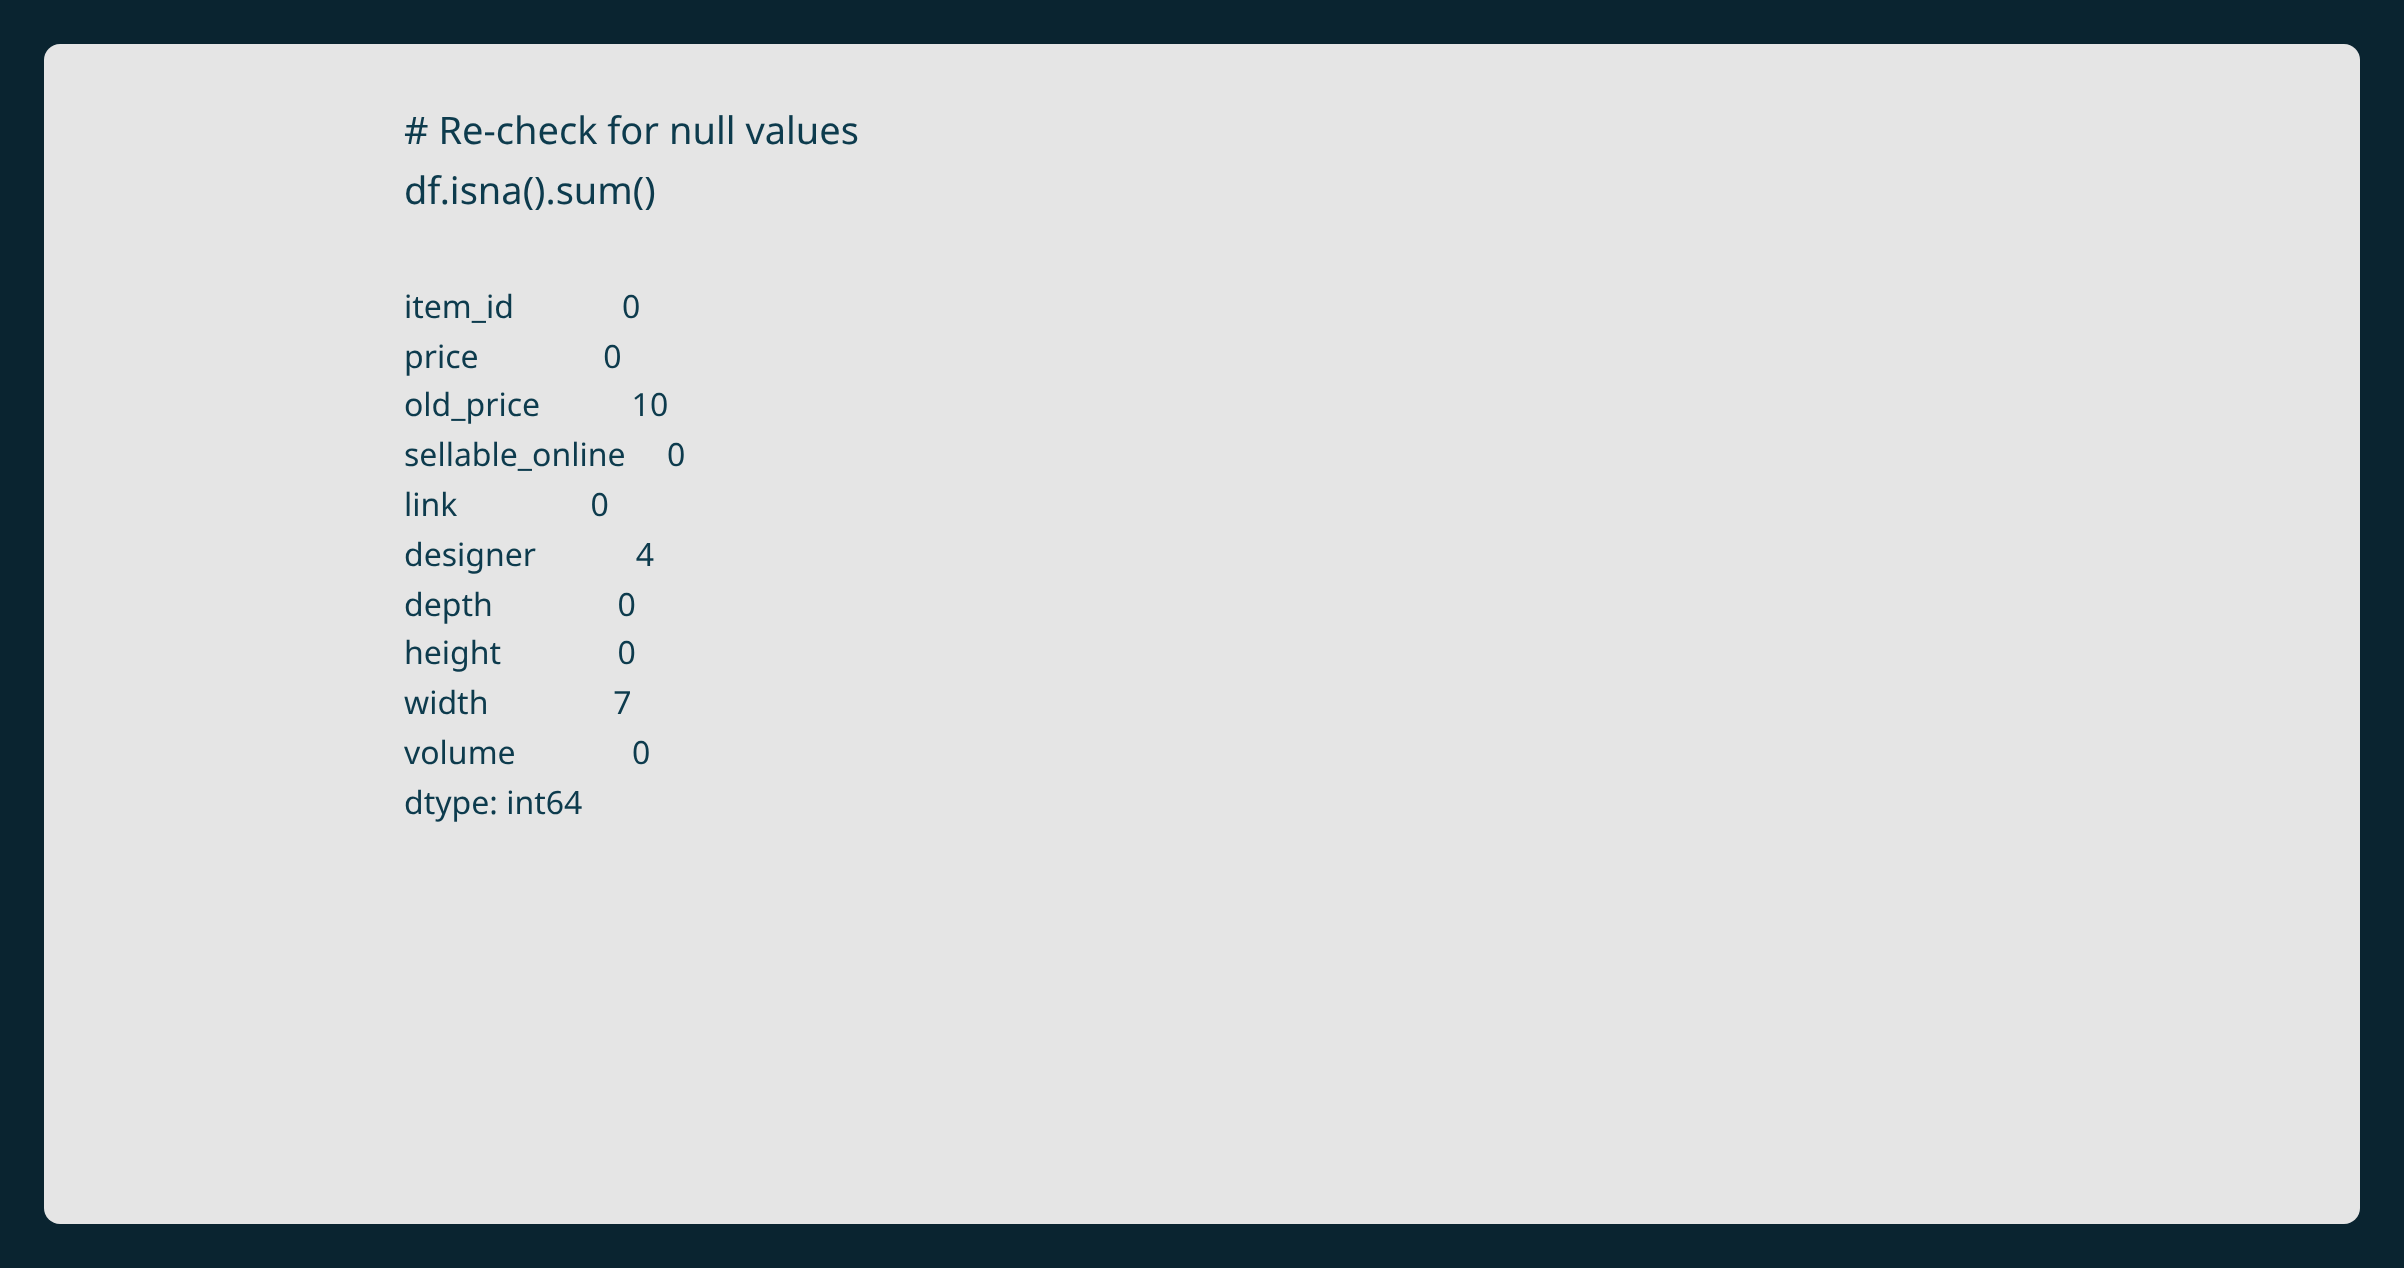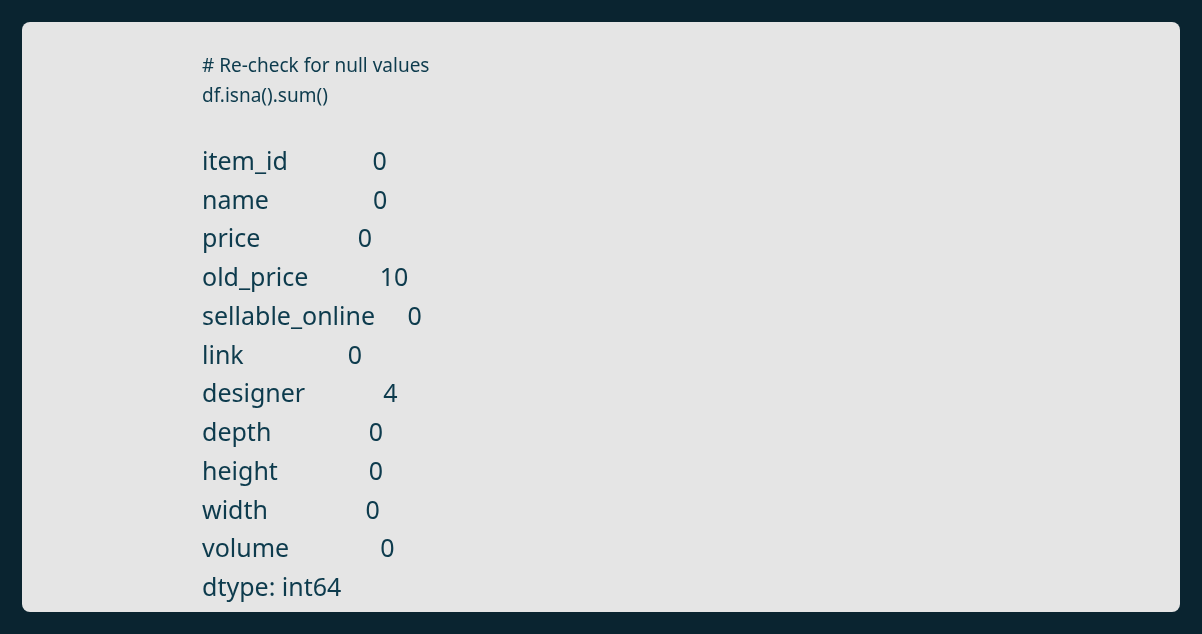--- a/index.html
+++ b/index.html
@@ -27,40 +27,39 @@
       font-size: 19px;
       line-height: 1.6;
       white-space: pre;
       font-family: -apple-system, BlinkMacSystemFont, "Segoe UI", "Noto Sans", Helvetica, Arial, sans-serif;
     }
     .blank-line {
       height: 30px;
     }
     .output-row {
       color: #0d3b4d;
-      font-size: 25px;
+      font-size: 16px;
       line-height: 1.55;
       white-space: pre;
       font-family: -apple-system, BlinkMacSystemFont, "Segoe UI", "Noto Sans", Helvetica, Arial, sans-serif;
     }
   </style>
 </head>
 <body>
 
 <div class="card">
   <div class="code-line"># Re-check for null values</div>
   <div class="code-line">df.isna().sum()</div>
   <div class="blank-line"></div>
   <div id="output-block">
       <div class="output-row">item_id             0</div>
-      <div class="output-row">name                0</div>
       <div class="output-row">price               0</div>
       <div class="output-row">old_price           10</div>
       <div class="output-row">sellable_online     0</div>
       <div class="output-row">link                0</div>
       <div class="output-row">designer            4</div>
       <div class="output-row">depth               0</div>
       <div class="output-row">height              0</div>
-      <div class="output-row">width               0</div>
+      <div class="output-row">width               7</div>
       <div class="output-row">volume              0</div>
     </div>
   <div class="output-row">dtype: int64</div>
 </div>
 
 </body></html>

